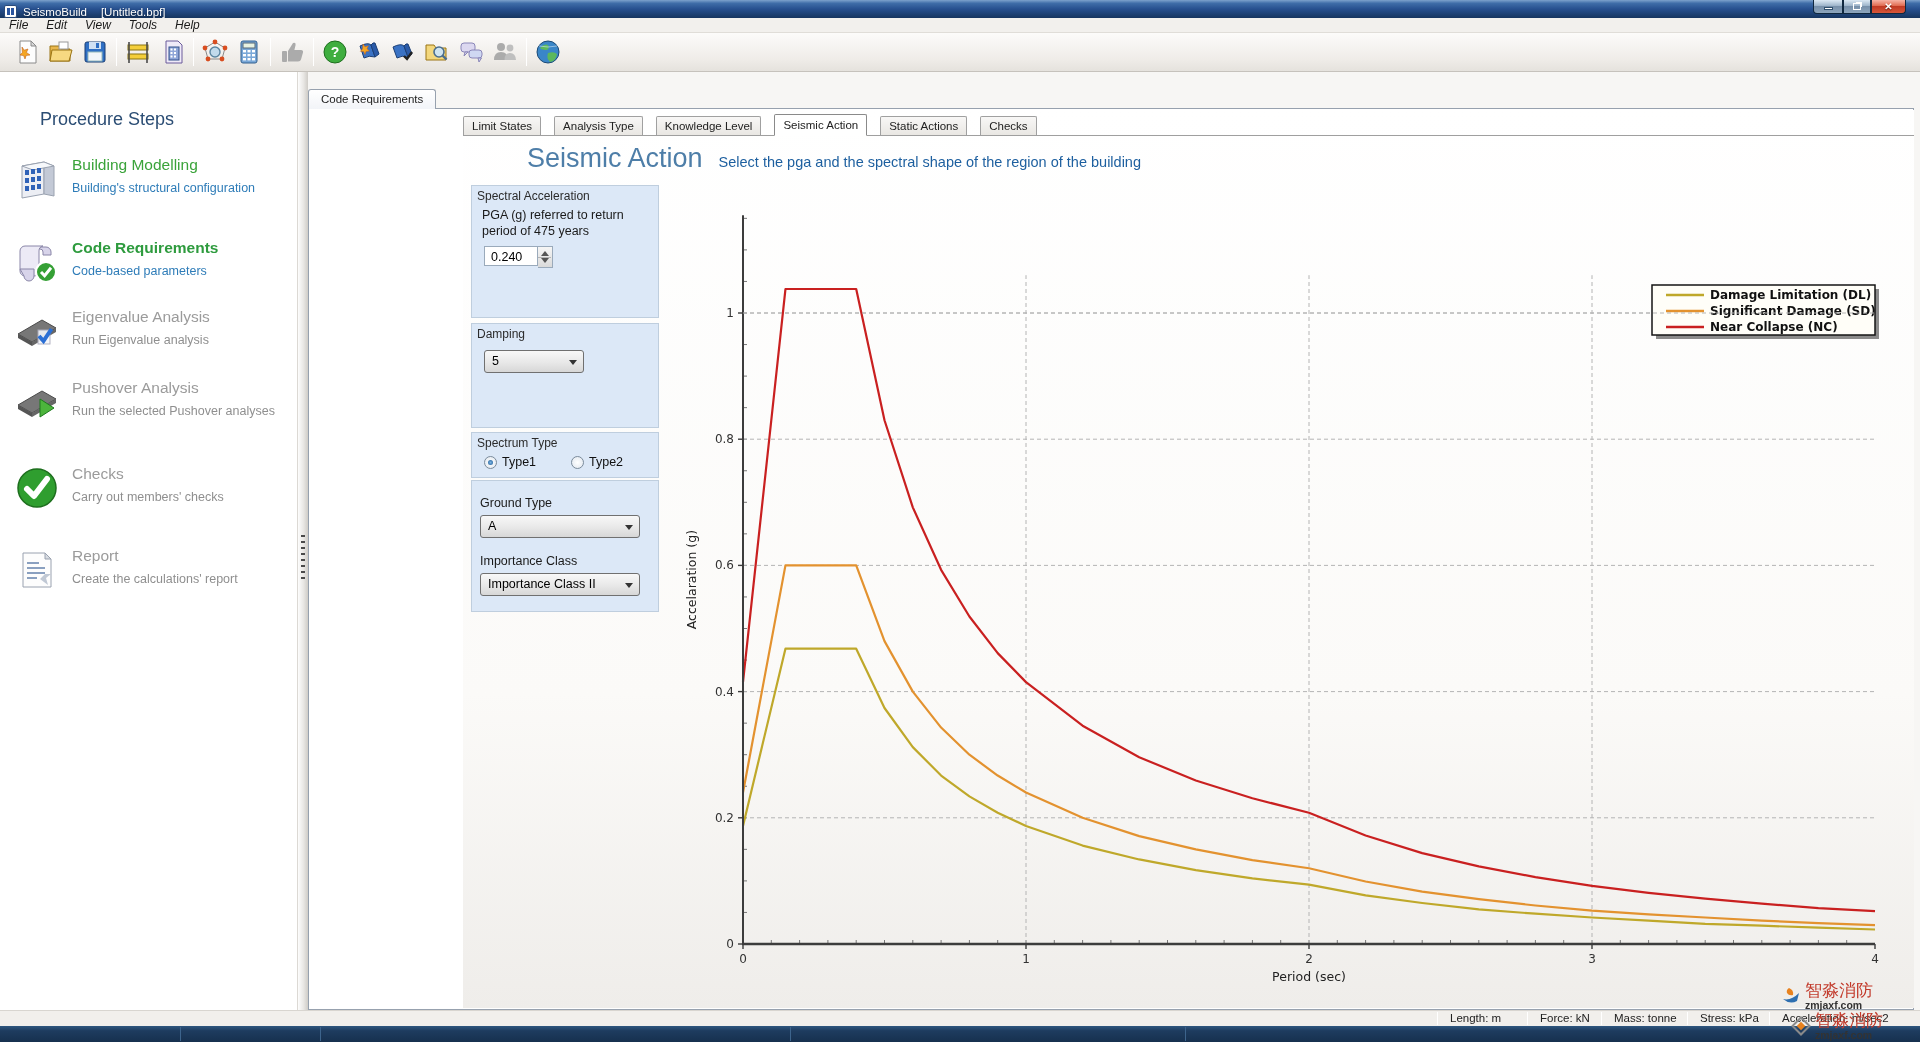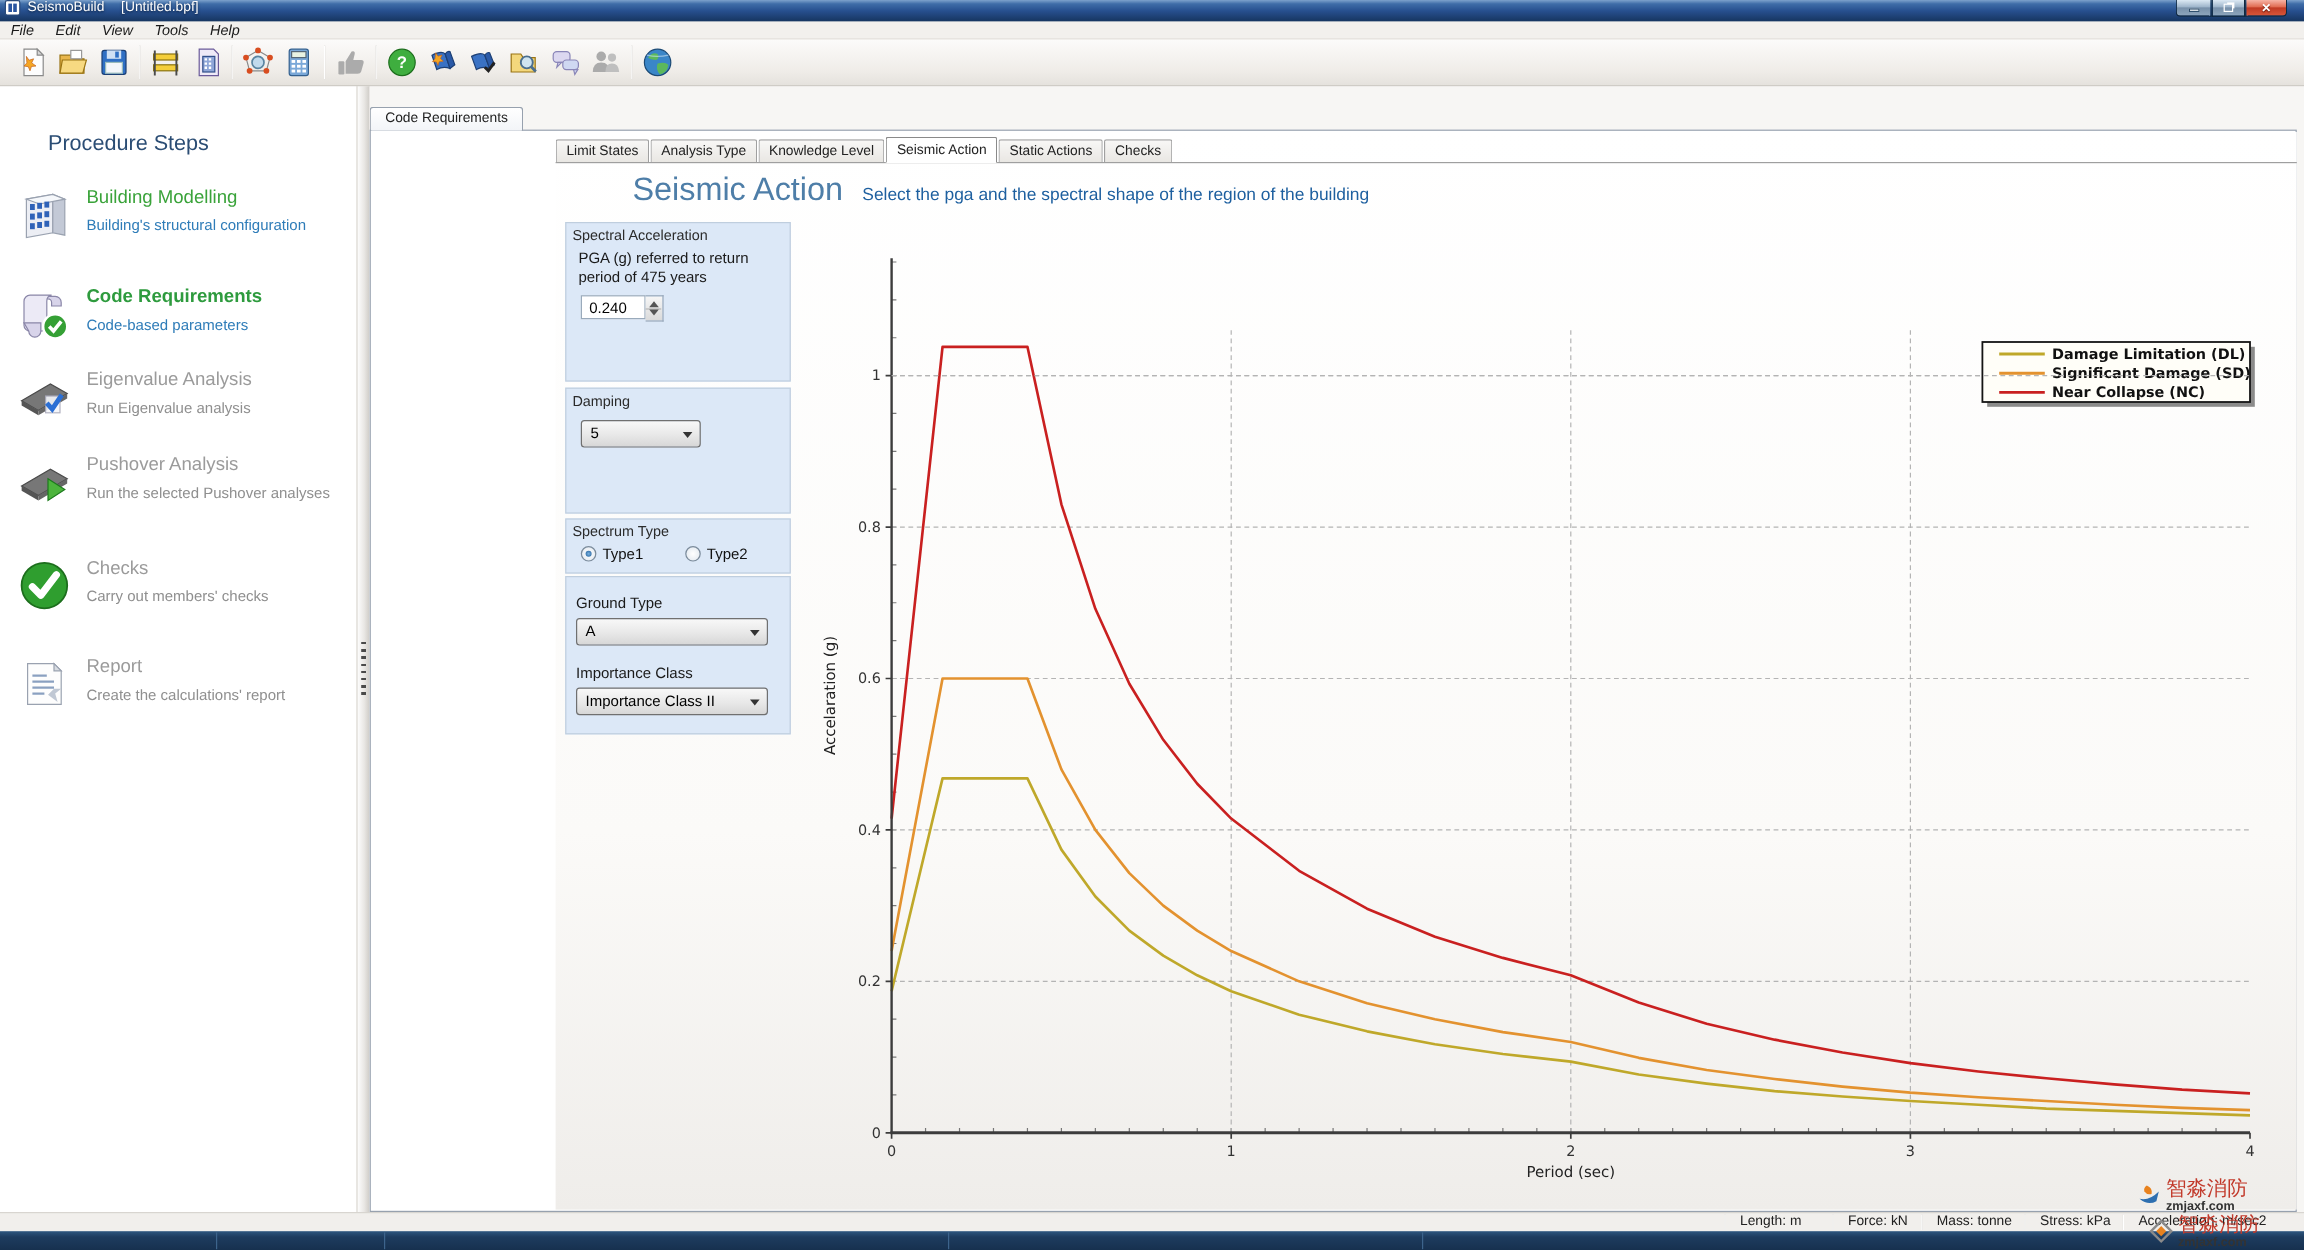--- a/index.html
+++ b/index.html
@@ -3,21 +3,21 @@
 <meta charset="utf-8">
 <style>
   * { box-sizing: border-box; margin:0; padding:0; }
   html,body { width:1920px; height:1042px; overflow:hidden; }
   body { font-family:"Liberation Sans", sans-serif; background:#fff; }
   #app { position:relative; width:1920px; height:1042px; background:#f7f6f4; overflow:hidden; }
 
   
   .titlebar { position:absolute; left:0; top:0; width:1920px; height:18px;
     background:linear-gradient(180deg,#7da2cc 0%,#3f6da8 18%,#27508f 50%,#16355f 100%);
-    color:#fff; display:flex; align-items:flex-start; }
+    color:#fff; display:flex; align-items:flex-end; }
   .appicon { width:13px; height:13px; margin:0 6px 0 4px; background:#fff; border:1px solid #2a4a7a;
     border-radius:2px; position:relative; }
   .appicon::before { content:""; position:absolute; left:2px; top:2px; width:3px; height:7px; background:#2a55a0; }
   .appicon::after { content:""; position:absolute; left:6px; top:2px; width:3px; height:7px; background:#2a55a0; }
   .titletext { font-size:11.5px; text-shadow:0 1px 2px #0a1e3a; }
   .titletext .doc { margin-left:14px; }
   .winbtns { position:absolute; right:14px; top:0; display:flex; }
   .winbtn { height:14px; border:1px solid #10283f; border-top:none; display:flex; align-items:center; justify-content:center; }
   .winbtn.min { width:30px; border-radius:0 0 0 4px; background:linear-gradient(180deg,#dce9f4 0%,#9db4ca 45%,#7790aa 50%,#8ea6bd 100%); }
   .winbtn.res { width:28px; background:linear-gradient(180deg,#dce9f4 0%,#9db4ca 45%,#7790aa 50%,#8ea6bd 100%); }
@@ -66,21 +66,21 @@
   .codestrip { position:absolute; left:1px; top:1px; width:153px; height:898px;
     background:linear-gradient(180deg,#d9e5f4 0%,#e8f0fa 45%,#ffffff 100%); }
   .code-item { position:absolute; width:153px; text-align:center; font-size:18px; cursor:pointer; }
   .code-active { color:#274a70; font-weight:bold; }
   .code-dim { color:#c9ced6; }
   .content { position:absolute; left:154px; top:1px; width:1451px; height:898px;
     background:linear-gradient(180deg,#ffffff 0%,#fbfaf8 65%,#efedea 100%); }
 
   
   .subtabs { position:absolute; left:0; top:4px; width:1451px; height:22px; border-bottom:1px solid #9f9f9f;
-    display:flex; align-items:flex-end; }
+    display:flex; align-items:flex-end;gap:12px; }
   .subtab { height:19px; line-height:18px; padding:0 8px; font-size:11.5px; color:#222;
     background:linear-gradient(180deg,#f8f7f6 0%,#e9e7e3 100%); border:1px solid #a0a0a0; border-bottom:none;
     border-radius:2px 2px 0 0; margin-right:1px; cursor:pointer; }
   .subtab.active { height:22px; line-height:21px; background:#fff; position:relative; z-index:1;
     border-color:#8a8a8a; margin-bottom:-1px; border-bottom:1px solid #ffffff; }
 
   
   .pagehead { position:absolute; left:64px; top:33px; display:flex; align-items:baseline; }
   .pagetitle { font-size:27px; color:#4e7ea8; }
   .pagesub { margin-left:16px; font-size:14.5px; font-weight:normal; color:#1d5f9f; }
@@ -95,21 +95,21 @@
   .ddarrow { position:absolute; right:6px; top:9px; width:0; height:0;
     border-left:4px solid transparent; border-right:4px solid transparent; border-top:5px solid #333; }
   .numbox { position:absolute; width:54px; height:20px; background:#fff; border:1px solid #9aaabb;
     font-size:12.5px; line-height:20px; padding-left:6px; color:#000; }
   .spin { position:absolute; width:15px; height:22px; border:1px solid #9aaabb; border-left:none;
     background:linear-gradient(180deg,#f6f6f6,#dadada); }
   .spin .up,.spin .dn { position:absolute; left:3px; width:0; height:0; border-left:4px solid transparent; border-right:4px solid transparent; }
   .spin .up { top:4px; border-bottom:5px solid #555; }
   .spin .dn { bottom:4px; border-top:5px solid #555; }
   .spin .mid { position:absolute; left:0; top:10px; width:13px; height:1px; background:#b5b5b5; }
-  .radio { position:absolute; display:flex; align-items:flex-start; font-size:12.5px; color:#111; cursor:pointer; }
+  .radio { position:absolute; display:flex; align-items:flex-end; font-size:12.5px; color:#111; cursor:pointer; }
   .rdot { width:13px; height:13px; border-radius:50%; border:1px solid #7b8b9b; background:radial-gradient(#ffffff,#dfe6ee); margin-right:5px; position:relative; }
   .rdot.checked::after { content:""; position:absolute; left:3px; top:3px; width:5px; height:5px; border-radius:50%;
     background:radial-gradient(#7ab2e0,#1c5a96); }
 
   
   .statusbar { position:absolute; left:0; top:1010px; width:1920px; height:16px; background:#f1efec;
     border-top:1px solid #d8d5d0; font-size:11.5px; color:#222; }
   .sfield { position:absolute; top:1px; }
   .ssep { position:absolute; top:1px; width:1px; height:13px; background:#c9c6c1; border-right:1px solid #fff; }
   .bottombar { position:absolute; left:0; top:1026px; width:1920px; height:16px;

